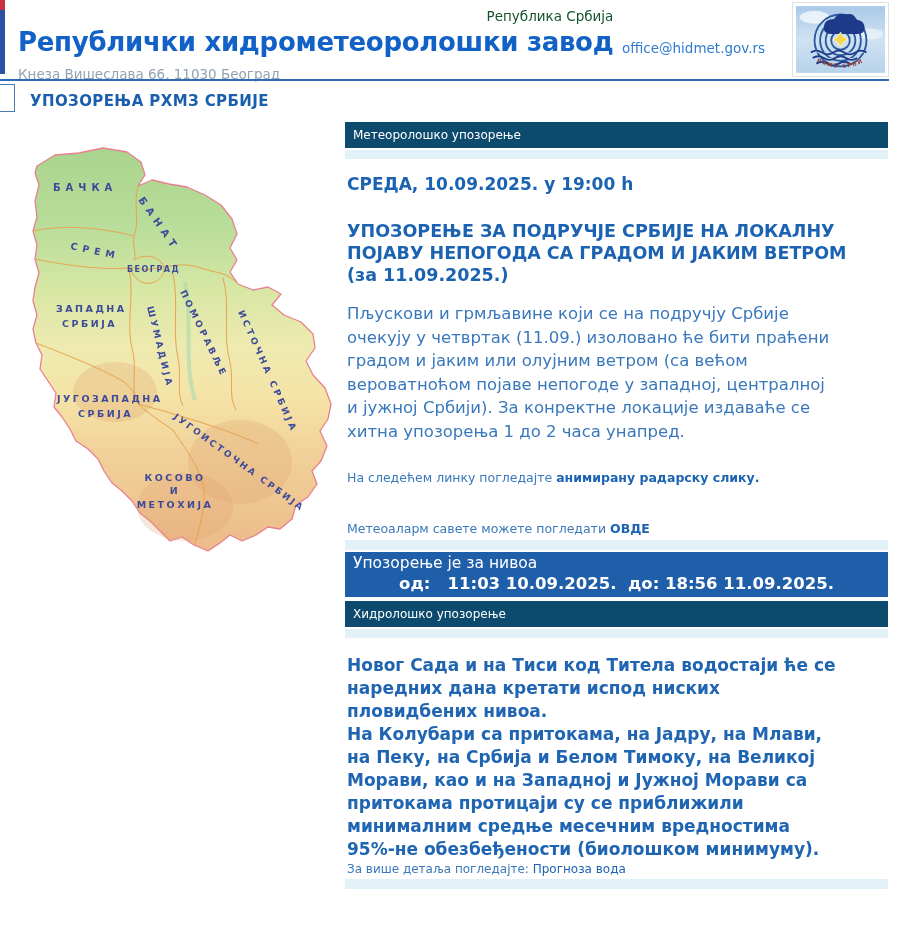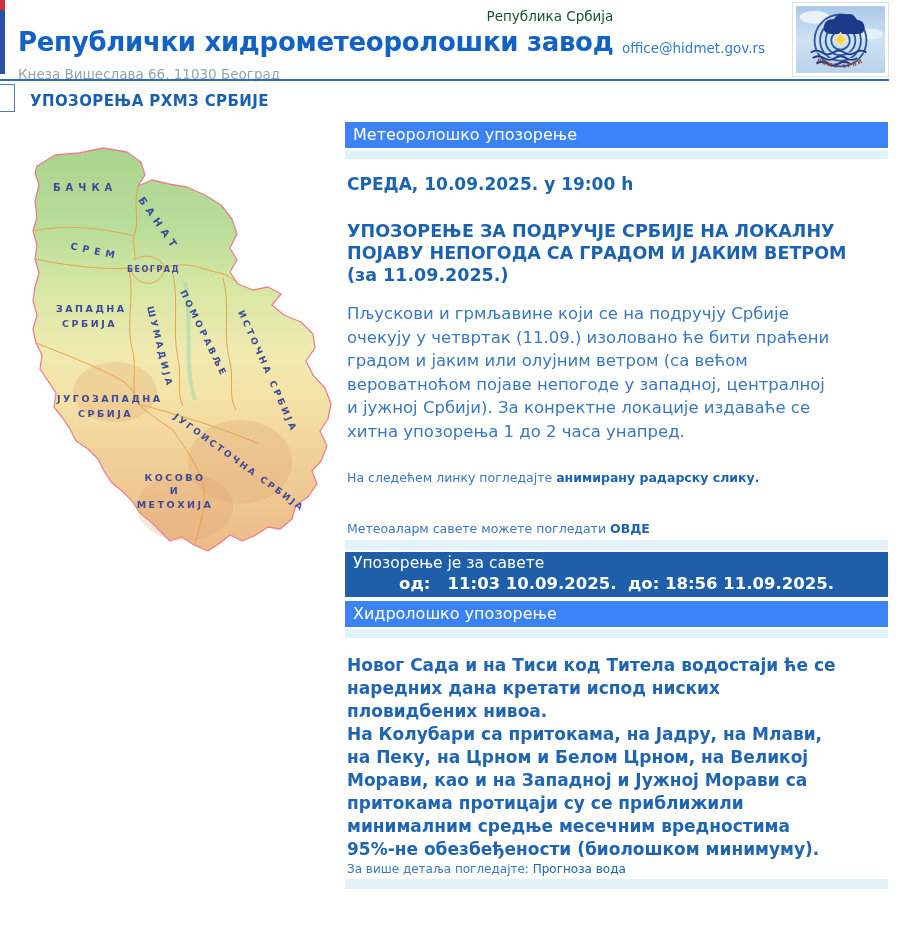--- a/index.html
+++ b/index.html
@@ -26,21 +26,21 @@
 
   .page-title{position:absolute;left:30px;top:92px;font-size:15px;font-weight:bold;
               color:#1a5fae;letter-spacing:0.4px;}
 
   
   .map{position:absolute;left:25px;top:142px;width:310px;height:415px;}
   .map text{font-weight:bold;fill:#3d4a9a;}
 
   
   .right{position:absolute;left:345px;top:122px;width:543px;}
-  .bar{background:#3b82f6;color:#fff;font-size:16px;line-height:20px;padding:3px 8px;height:20px;}
+  .bar{background:#0c4a6e;color:#fff;font-size:12px;line-height:20px;padding:3px 8px;height:20px;}
   .gapw{height:2px;}
   .gapw4{height:4px;}
   .strip{height:9px;background:#e3f2f8;}
   .strip2{height:10px;background:#e3f2f8;margin-top:4px;}
   .strip3{height:10px;background:#e3f2f8;margin-top:3px;}
 
   .issued{margin:15px 2px 0;font-size:17px;font-weight:bold;color:#1b63b2;white-space:nowrap;}
   .headline{margin-top:26px;padding-left:2px;}
   .headline div{font-size:17.5px;font-weight:bold;color:#1b63b2;line-height:22px;white-space:nowrap;}
   .para{margin-top:16px;padding-left:2px;}
@@ -190,35 +190,35 @@
     <div class="linkline lk2">
       <span>На следећем линку погледајте </span><span class="b">анимирану радарску слику.</span>
     </div>
     <div class="linkline lk3">
       <span>Метеоаларм савете можете погледати </span><span class="b">ОВДЕ</span>
     </div>
 
     <div class="strip2"></div>
 
     <div class="bar2">
-      <div class="bar2-l1">Упозорење је за савете</div>
+      <div class="bar2-l1">Упозорење је за нивоа</div>
       <div class="bar2-l2">од:   11:03 10.09.2025.  до: 18:56 11.09.2025.</div>
     </div>
 
     <div class="gapw4"></div>
     <div class="bar">Хидролошко упозорење</div>
     <div class="gapw"></div>
     <div class="strip"></div>
 
     <div class="hydro">
       <div>Новог Сада и на Тиси код Титела водостаји ће се</div>
       <div>наредних дана кретати испод ниских</div>
       <div>пловидбених нивоа.</div>
       <div>На Колубари са притокама, на Јадру, на Млави,</div>
-      <div>на Пеку, на Црном и Белом Црном, на Великој</div>
+      <div>на Пеку, на Србија и Белом Тимоку, на Великој</div>
       <div>Морави, као и на Западној и Јужној Морави са</div>
       <div>притокама протицаји су се приближили</div>
       <div>минималним средње месечним вредностима</div>
       <div>95%-не обезбеђености (биолошком минимуму).</div>
     </div>
 
     <div class="foot">
       <span>За више детаља погледајте: </span><span class="b">Прогноза вода</span>
     </div>
 

